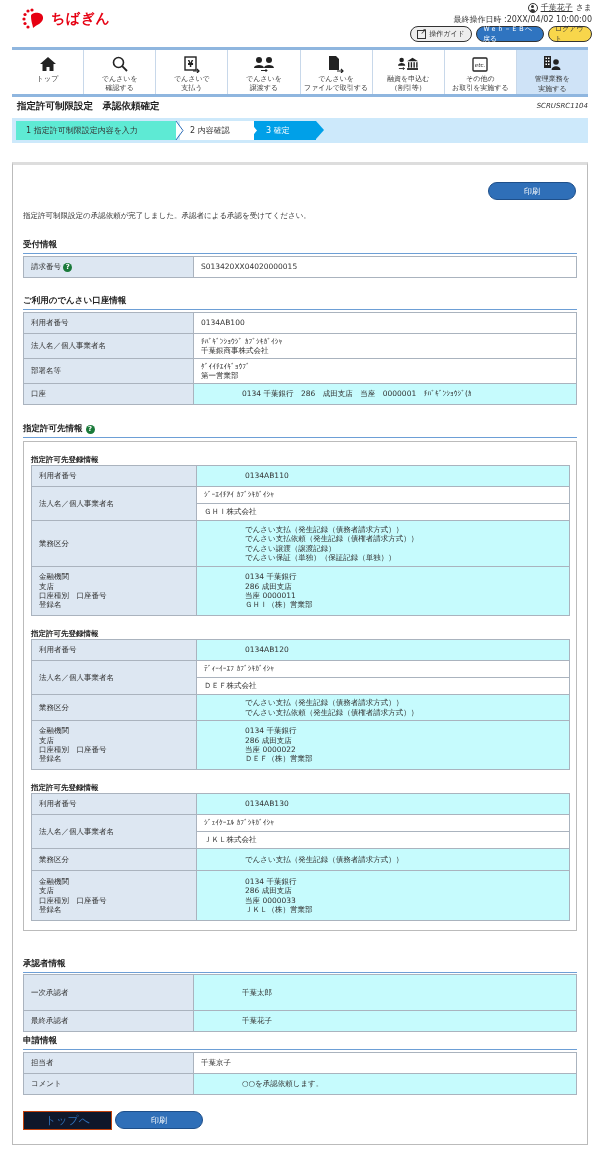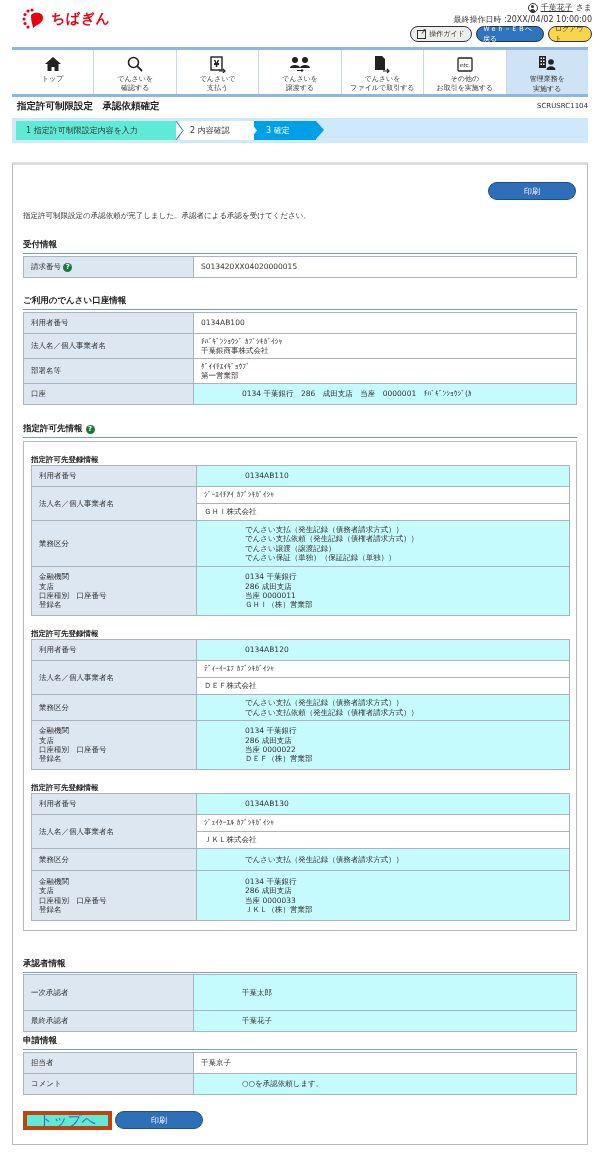--- a/index.html
+++ b/index.html
@@ -28,21 +28,21 @@
   
   .nav { position: absolute; left: 12px; top: 47px; width: 576px; height: 50px; border-top: 3px solid #8fb6df; border-bottom: 3px solid #8fb6df; display: flex; background: #fff; }
   .nav-item { flex: 1; border-right: 1px solid #c8d8ea; display: flex; flex-direction: column; align-items: center; justify-content: flex-start; padding-top: 5px; }
   .nav-item:last-child { border-right: none; justify-content: space-between; }
   .nav-item.active { background: #cfe3f7; }
   .nav-icon { height: 18px; width: 20px; display: flex; align-items: center; justify-content: center; margin-bottom: 2px; }
   .nav-label { font-size: 7px; color: #333; text-align: center; line-height: 1.35; white-space: pre-line; }
 
   
   .page-title { position: absolute; left: 17px; top: 100px; font-size: 9.5px; font-weight: bold; color: #222; }
-  .screen-id { position: absolute; right: 12px; top: 102px; font-size: 7px; color: #333; }
+  .screen-id { position: absolute; right: 12px; top: 102px; font-size: 7px; color: #333; font-style: italic; }
 
   
   .steps { position: absolute; left: 12px; top: 118px; width: 576px; height: 25px; background: #cde9fb; }
   .step { position: absolute; top: 3px; height: 19px; font-size: 8px; display: flex; align-items: center; padding-left: 10px; }
   .step1 { left: 4px; width: 160px; background: #5eead4; color: #333; }
   .step2 { left: 168px; width: 78px; background: #fff; color: #333; }
   .step3 { left: 242px; width: 62px; background: #00a0e8; color: #fff; padding-left: 12px; }
   .arrow { position: absolute; top: 3px; width: 0; height: 0; border-top: 9.5px solid transparent; border-bottom: 9.5px solid transparent; }
 
   
@@ -58,21 +58,21 @@
   table.kv td.k { background: #dde7f2; width: 170px; }
   table.kv td.v { background: #fff; }
   table.kv td.v.hl { background: #c6fbfd; padding-left: 48px; }
   .multi { white-space: pre-line; }
 
   .sub-panel { position: absolute; left: 23px; top: 441px; width: 554px; height: 490px; border: 1px solid #bbb; background: #fff; }
   .sub-title { position: absolute; left: 31px; font-size: 7.5px; font-weight: bold; color: #222; }
   table.kv.inner td.k { width: 165px; }
 
   
-  .btn-top { position: absolute; left: 23px; top: 1111px; width: 89px; height: 19px; border: 4px solid #c2410c; background: #5eead4; color: #2f6fb8; font-size: 14px; display: flex; align-items: center; justify-content: center; }
+  .btn-top { position: absolute; left: 23px; top: 1111px; width: 89px; height: 19px; border: 1px solid #c2410c; background: #0f172a; color: #2f6fb8; font-size: 11px; display: flex; align-items: center; justify-content: center; }
   .btn-print { position: absolute; left: 115px; top: 1111px; width: 88px; height: 18px; border-radius: 9px; background: #2f6fb8; border: 1px solid #1e4f8a; color: #fff; font-size: 8px; display: flex; align-items: center; justify-content: center; }
 </style>
 </head>
 <body>
 
 <div class="header">
   <div class="logo">
     <svg class="logo-mark" viewBox="0 0 24 22">
       <circle cx="6" cy="3" r="1.6" fill="#e60012"></circle>
       <circle cx="10" cy="2" r="1.6" fill="#e60012"></circle>
@@ -150,20 +150,37 @@
       <svg width="16" height="17" viewBox="0 0 16 17">
           <path d="M1 0 L8 0 L11 3 L11 14 L1 14 Z" fill="#222"></path>
           <path d="M9 15 L15 15 M13 13 L15 15 L13 17" stroke="#222" stroke-width="1.2" fill="none"></path>
         </svg>
     </span>
     <span class="nav-label">でんさいを
 ファイルで取引する</span>
   </div>
   <div class="nav-item">
     <span class="nav-icon">
+      <svg width="22" height="16" viewBox="0 0 22 16">
+          <circle cx="4" cy="3.5" r="2.5" fill="#222"></circle>
+          <path d="M0 10 C0 6 8 6 8 10 Z" fill="#222"></path>
+          <path d="M10 5 L16 1 L22 5 Z" fill="#222"></path>
+          <rect x="11" y="6" width="1.5" height="6" fill="#222"></rect>
+          <rect x="14" y="6" width="1.5" height="6" fill="#222"></rect>
+          <rect x="17" y="6" width="1.5" height="6" fill="#222"></rect>
+          <rect x="20" y="6" width="1.5" height="6" fill="#222"></rect>
+          <rect x="10" y="12.5" width="12" height="2" fill="#222"></rect>
+          <path d="M1 13 L7 13 M5.5 11.5 L7 13 L5.5 14.5" stroke="#222" stroke-width="1" fill="none"></path>
+        </svg>
+    </span>
+    <span class="nav-label">融資を申込む
+（割引等）</span>
+  </div>
+  <div class="nav-item">
+    <span class="nav-icon">
       <svg width="16" height="15" viewBox="0 0 16 15">
           <rect x="1" y="1" width="14" height="13" rx="1" fill="none" stroke="#222" stroke-width="1.3"></rect>
           <text x="8" y="10" font-size="5.5" text-anchor="middle" fill="#222" font-family="DejaVu Sans, sans-serif" font-style="italic">etc.</text>
         </svg>
     </span>
     <span class="nav-label">その他の
 お取引を実施する</span>
   </div>
   <div class="nav-item active">
     <span class="nav-icon">

